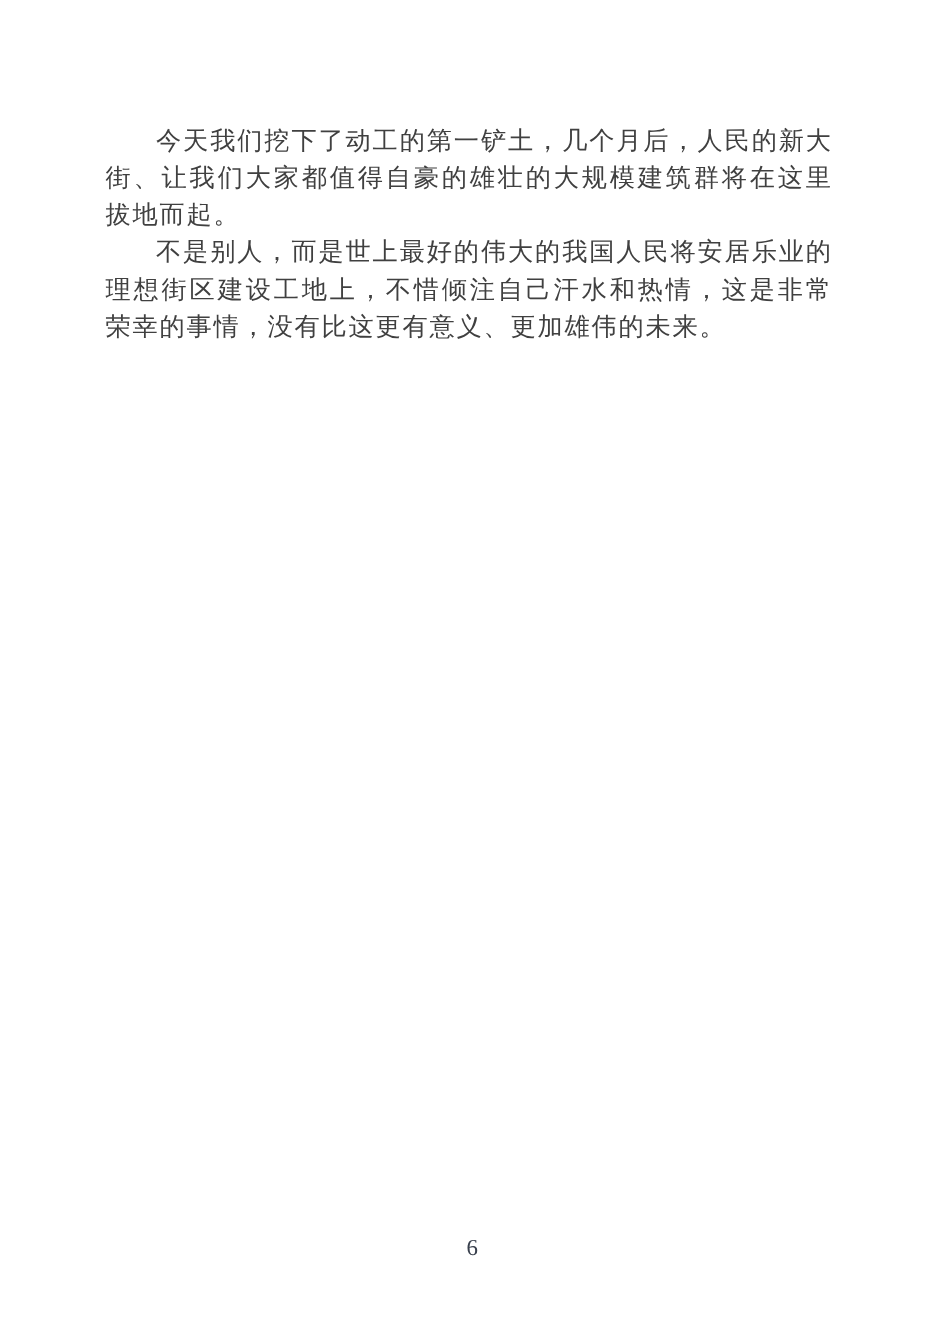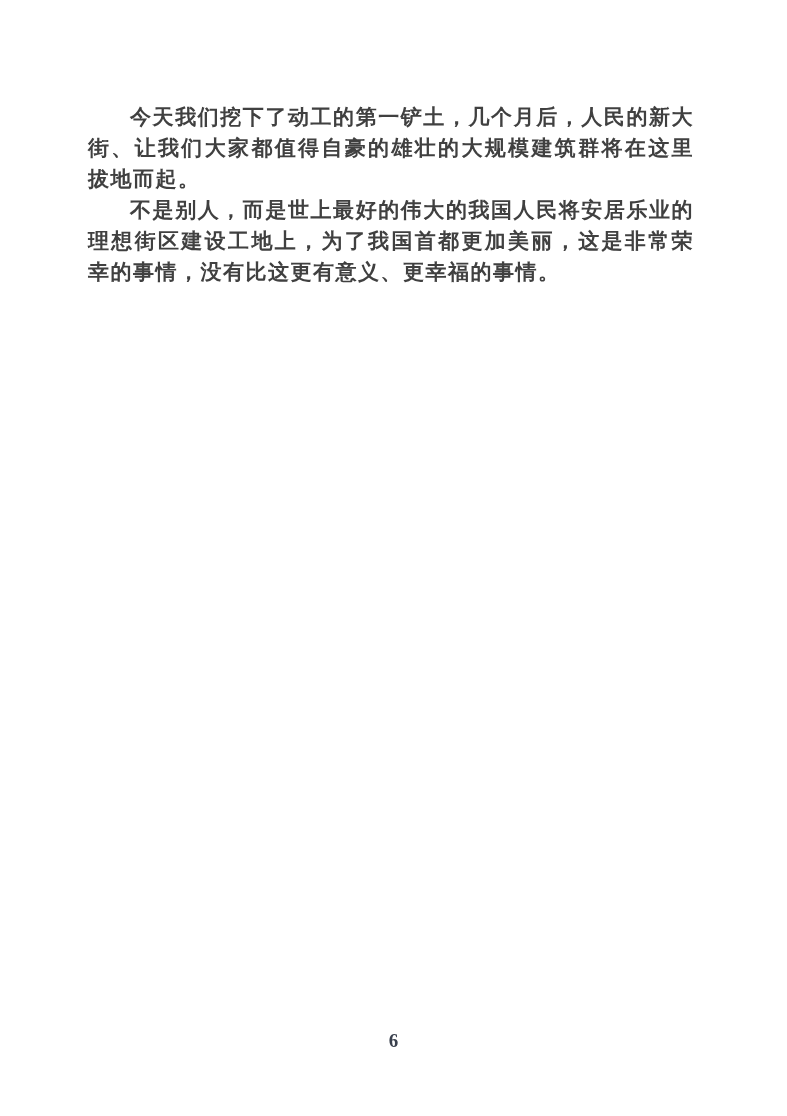--- a/index.html
+++ b/index.html
@@ -7,21 +7,20 @@
     padding: 0;
     background: #ffffff;
   }
   .page {
     position: relative;
     width: 787px;
     height: 1116px;
     background: #ffffff;
     overflow: hidden;
     font-family: "Liberation Serif", "DejaVu Serif", serif;
-    font-weight: bold;
   }
   .text-block {
     position: absolute;
     left: 88px;
     top: 102px;
     width: 606px;
     font-size: 21px;
     line-height: 31px;
     letter-spacing: 1.5px;
     color: #404040;
@@ -43,16 +42,16 @@
     color: #39404d;
     letter-spacing: 0;
   }
 </style>
 </head>
 <body>
 
 <div class="page">
   <div class="text-block">
     <p>今天我们挖下了动工的第一铲土，几个月后，人民的新大街、让我们大家都值得自豪的雄壮的大规模建筑群将在这里拔地而起。</p>
-    <p>不是别人，而是世上最好的伟大的我国人民将安居乐业的理想街区建设工地上，为了我国首都更加美丽，这是非常荣幸的事情，没有比这更有意义、更幸福的事情。</p>
+    <p>不是别人，而是世上最好的伟大的我国人民将安居乐业的理想街区建设工地上，不惜倾注自己汗水和热情，这是非常荣幸的事情，没有比这更有意义、更加雄伟的未来。</p>
   </div>
   <div class="page-number">6</div>
 </div>
 
 </body></html>

